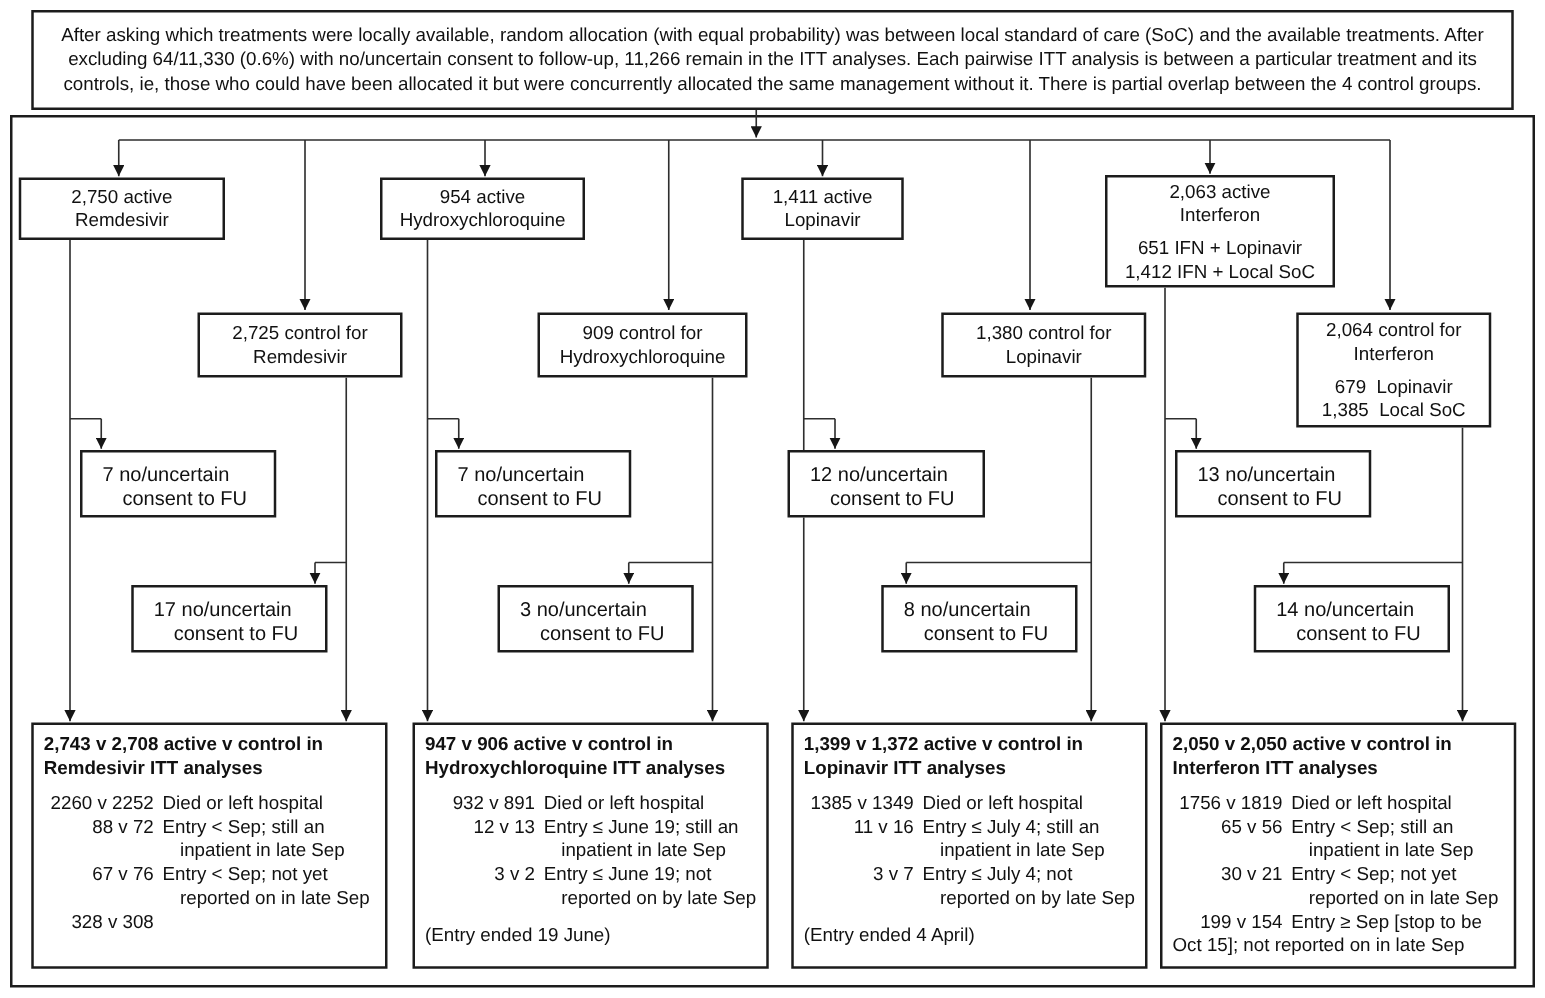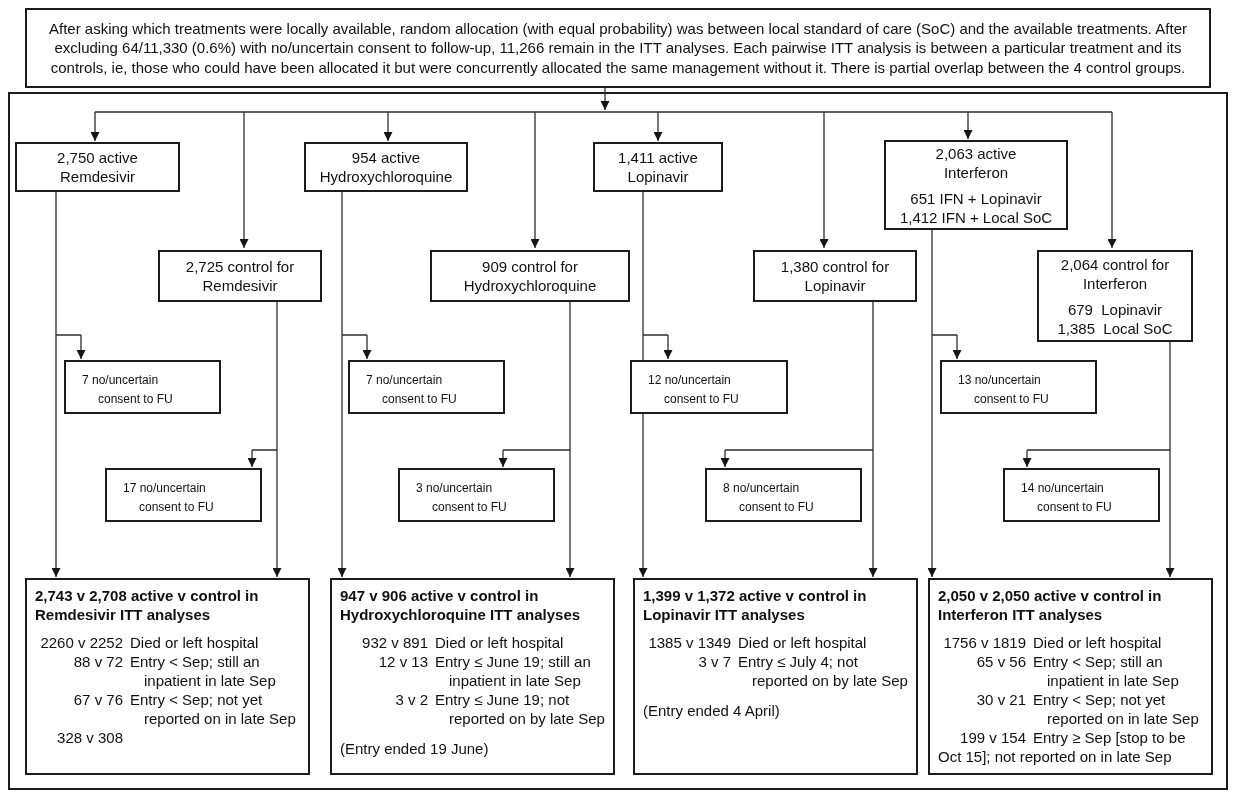--- a/index.html
+++ b/index.html
@@ -8,21 +8,21 @@
   .box{position:absolute;background:#fff;border:2px solid #1c1c1c;box-sizing:border-box;}
   .node{display:flex;flex-direction:column;justify-content:center;align-items:center;
         text-align:center;font-size:15px;line-height:19px;}
   .gap-top{margin-top:7px;}
   .intro{position:absolute;left:25px;top:8px;width:1186px;height:80px;
          border:2px solid #1c1c1c;box-sizing:border-box;display:flex;align-items:center;
          text-align:center;font-size:15px;line-height:19.5px;padding:16px 12px;}
   .outer{position:absolute;left:8px;top:92px;width:1220px;height:698px;
          border:2px solid #1c1c1c;box-sizing:border-box;background:transparent;}
   svg.wires{position:absolute;left:0;top:0;pointer-events:none;}
-  .consent{font-size:12px;line-height:19px;padding:9px 4px 0 16px;text-align:left;}
+  .consent{font-size:16px;line-height:19px;padding:9px 4px 0 16px;text-align:left;}
   .consent .l2{padding-left:16px;}
   .final{font-size:15px;line-height:19px;padding:6px 8px;text-align:left;}
   .final .title{font-weight:bold;margin-bottom:9px;}
   .stat-row{display:flex;}
   .nums{width:88px;text-align:right;flex:none;}
   .desc{margin-left:7px;padding-left:14px;text-indent:-14px;flex:1;}
   .footnote{margin-top:11px;}
 </style>
 </head>
 <body>
@@ -97,21 +97,21 @@
     <div>2,063 active</div>
     <div>Interferon</div>
     <div class="gap-top">651 IFN + Lopinavir</div>
     <div>1,412 IFN + Local SoC</div>
   </div>
 
   <div class="box node" style="left:158px;top:250px;width:164px;height:52px;">
     <div>2,725 control for</div>
     <div>Remdesivir</div>
   </div>
-  <div class="box node" style="left:430px;top:250px;width:200px;height:52px;">
+  <div class="box node" style="left:430px;top:250px;width:168px;height:52px;">
     <div>909 control for</div>
     <div>Hydroxychloroquine</div>
   </div>
   <div class="box node" style="left:753px;top:250px;width:164px;height:52px;">
     <div>1,380 control for</div>
     <div>Lopinavir</div>
   </div>
   <div class="box node" style="left:1037px;top:250px;width:156px;height:92px;">
     <div>2,064 control for</div>
     <div>Interferon</div>
@@ -205,20 +205,24 @@
 
   <div class="box final" style="left:633px;top:578px;width:285px;height:197px;">
     <div class="title">1,399 v 1,372 active v control in Lopinavir ITT analyses</div>
     <div class="rows">
 
         <div class="stat-row">
           <span class="nums">1385 v 1349</span>
           <span class="desc">Died or left hospital</span>
         </div>
 
+        <div class="stat-row">
+          <span class="nums">11 v 16</span>
+          <span class="desc">Entry ≤ July 4; still an inpatient in late Sep</span>
+        </div>
 
         <div class="stat-row">
           <span class="nums">3 v 7</span>
           <span class="desc">Entry ≤ July 4; not reported on by late Sep</span>
         </div>
 
       </div>
     <div class="footnote">(Entry ended 4 April)</div>
   </div>
 

